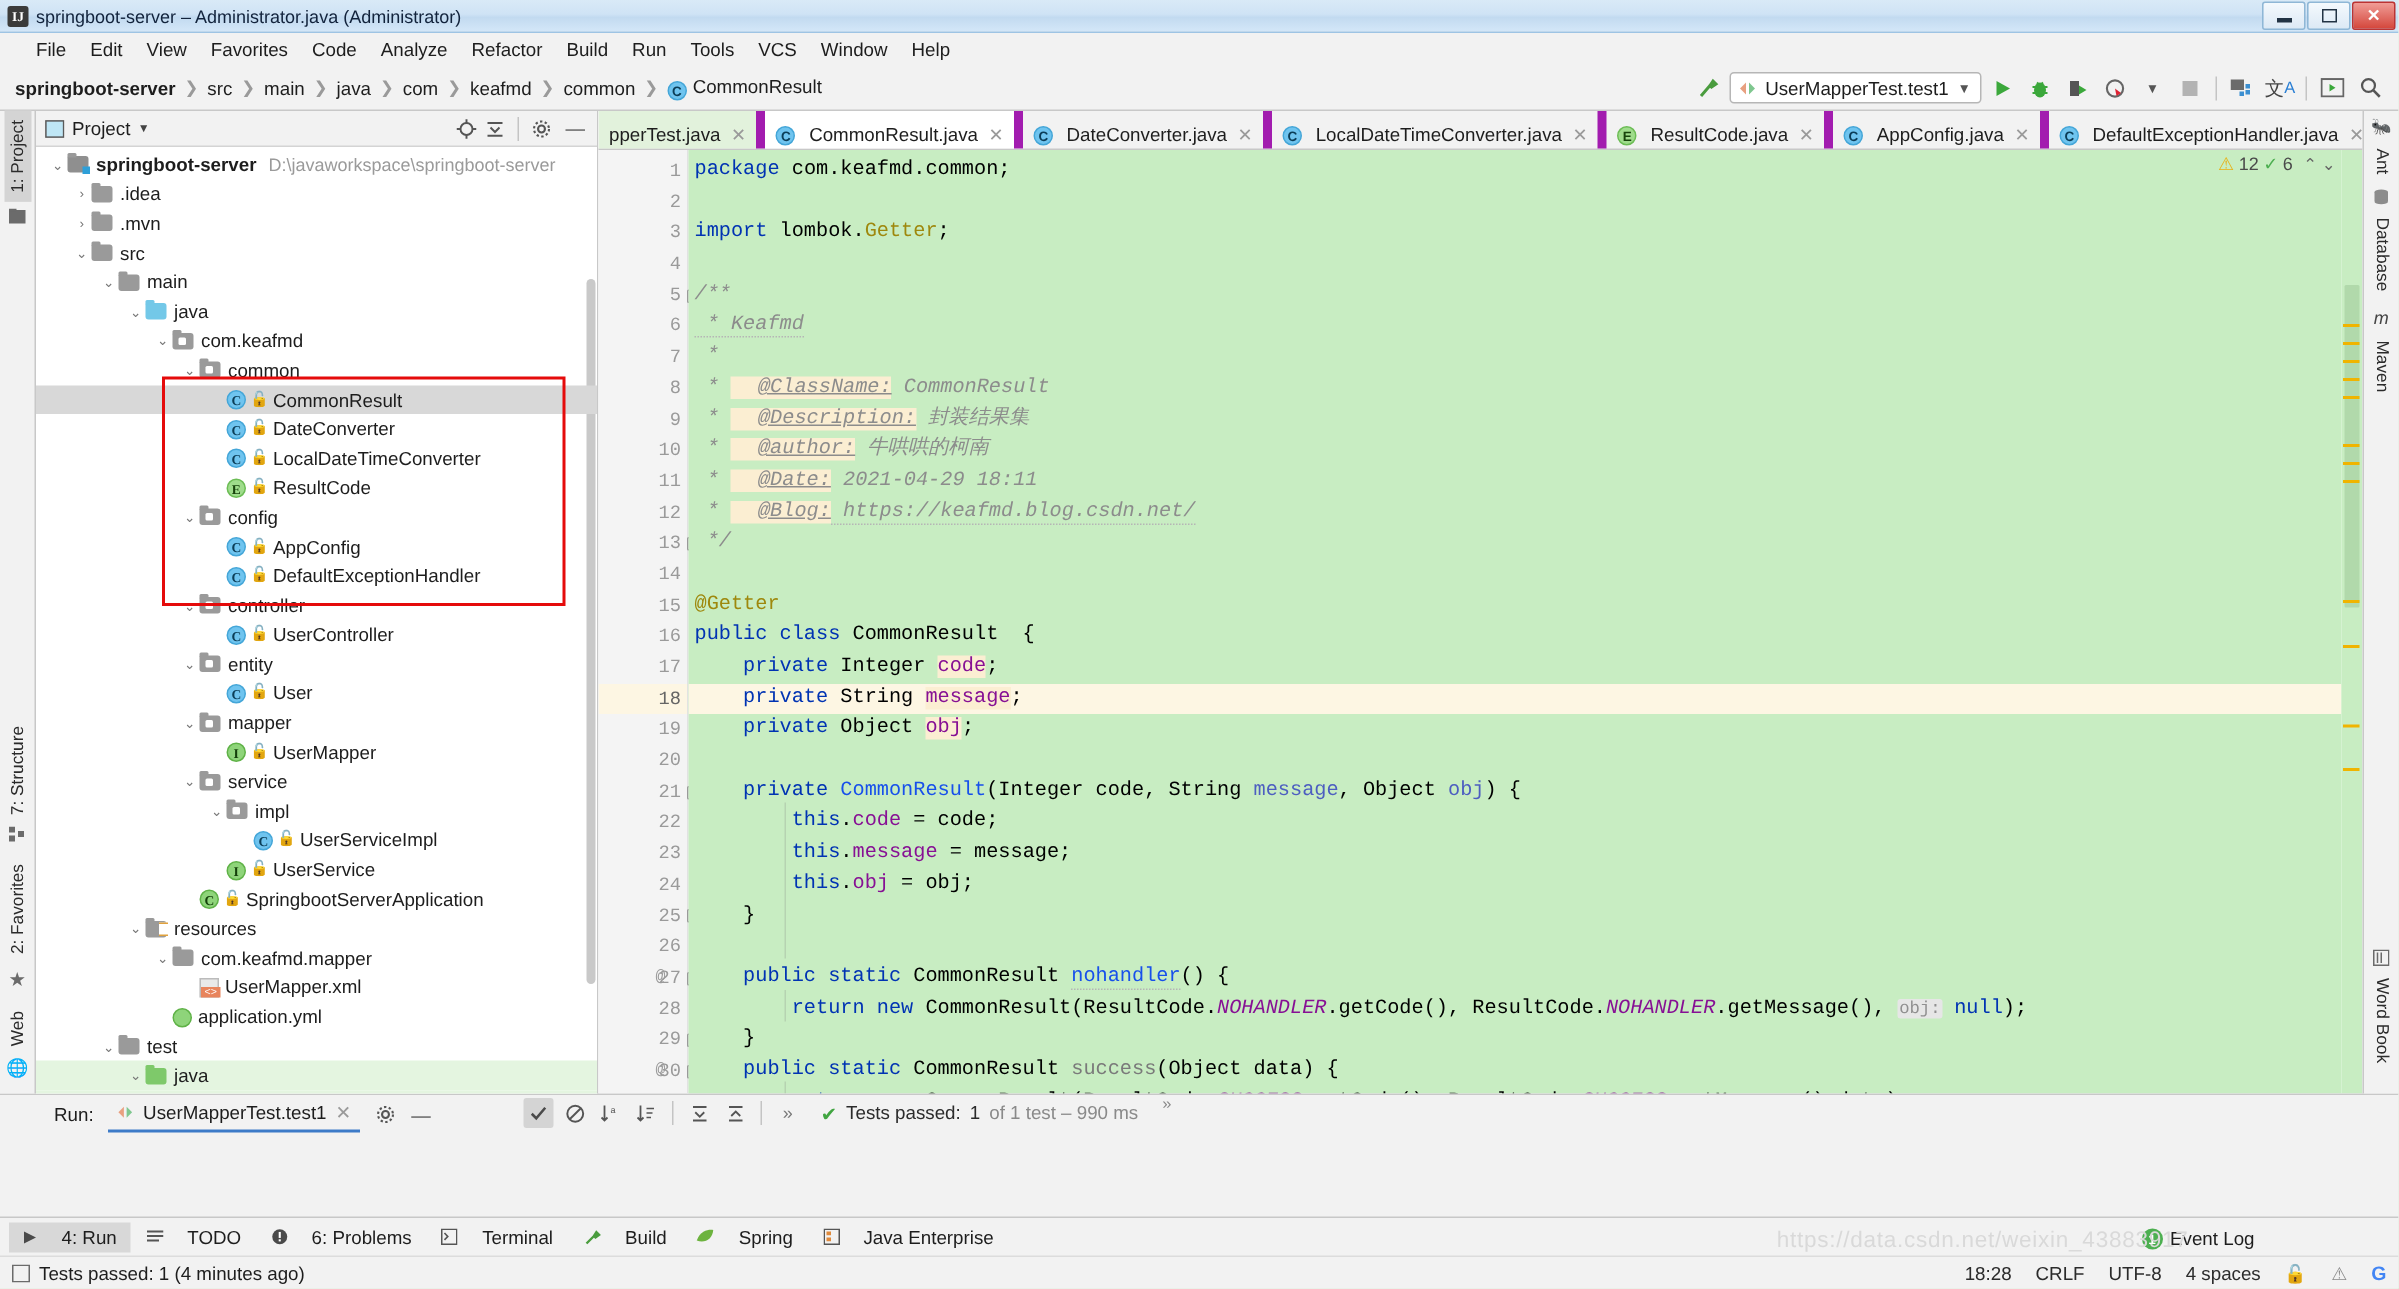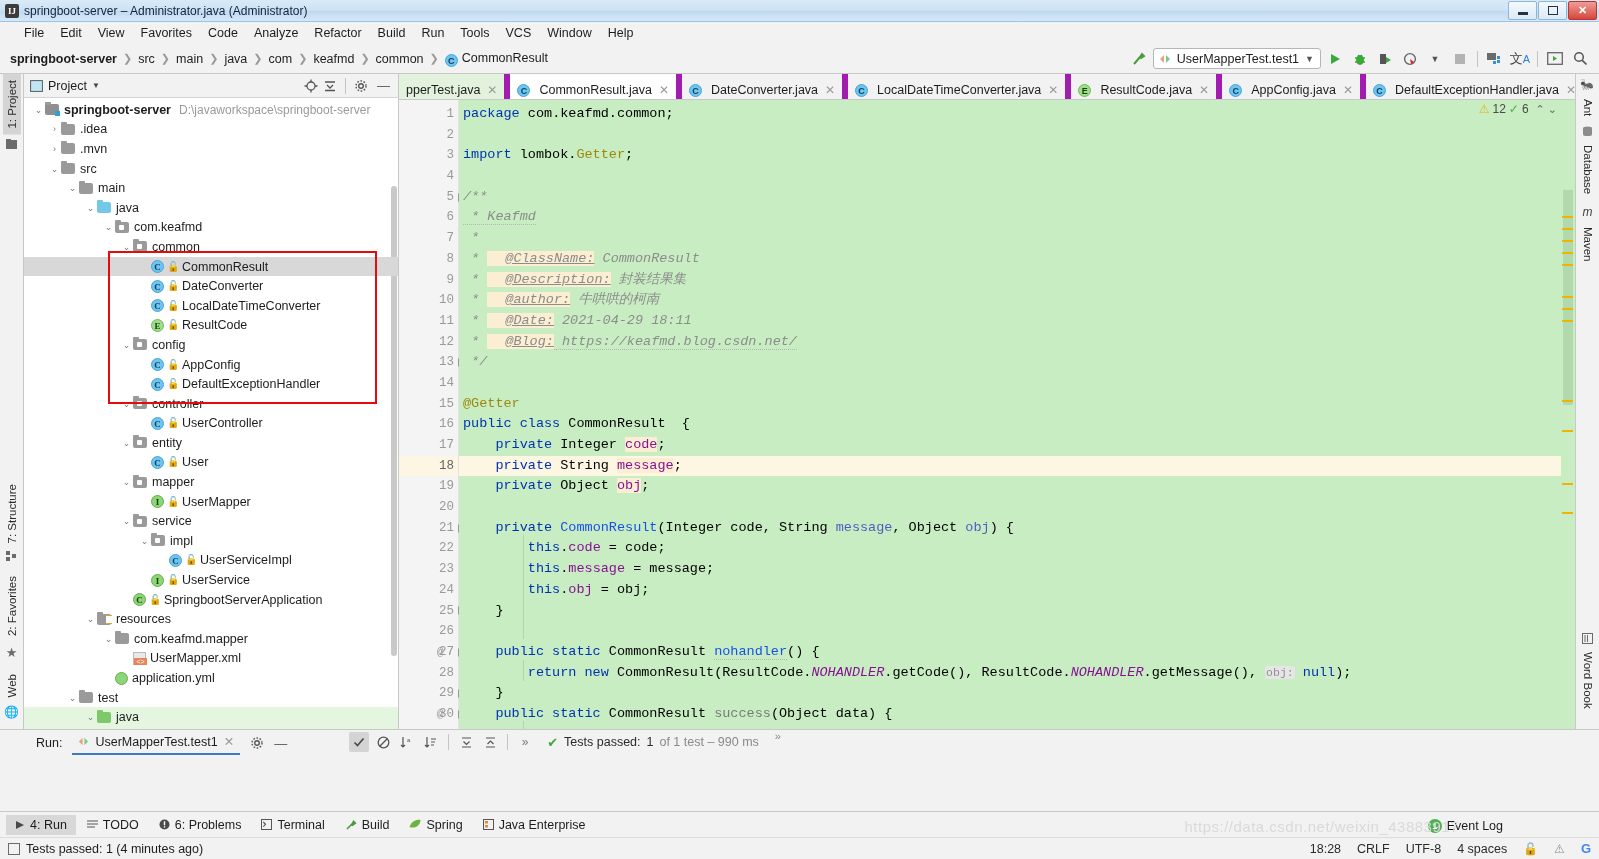--- a/index.html
+++ b/index.html
@@ -223,21 +223,21 @@
   .rbtn.on { background: #d4d4d4; border-radius: 2px; }
   .pass-txt .ok { color: #2b2b2b; }
   .pass-txt .dim { color: #8a8a8a; }
   .run-left-col { width: 30px; flex: none; display: flex; flex-direction: column; align-items: center; }
 
   
   .botbar {
     height: 26px; flex: none; background: #f2f2f2; border-top: 1px solid #c8c8c8;
     display: flex; align-items: center; padding-left: 6px; gap: 2px;
   }
-  .bt { display: flex; align-items: center; gap: 5px; padding: 3px 9px; font-size: 12.5px; white-space: nowrap; }
+  .bt { display: flex; align-items: center; gap: 16px; padding: 3px 9px; font-size: 12.5px; white-space: nowrap; }
   .bt.sel { background: #d8d8d8; }
   .statusbar {
     height: 22px; flex: none; background: #f2f2f2; border-top: 1px solid #dcdcdc;
     display: flex; align-items: center; padding: 0 8px; gap: 6px; font-size: 12.5px; position: relative;
   }
   .status-right { margin-left: auto; display: flex; align-items: center; gap: 16px; color: #2b2b2b; }
   .watermark {
     position: absolute; right: 140px; bottom: 24px; color: #d9d9d9; font-size: 15px;
     letter-spacing: .5px; pointer-events: none; white-space: nowrap;
   }

